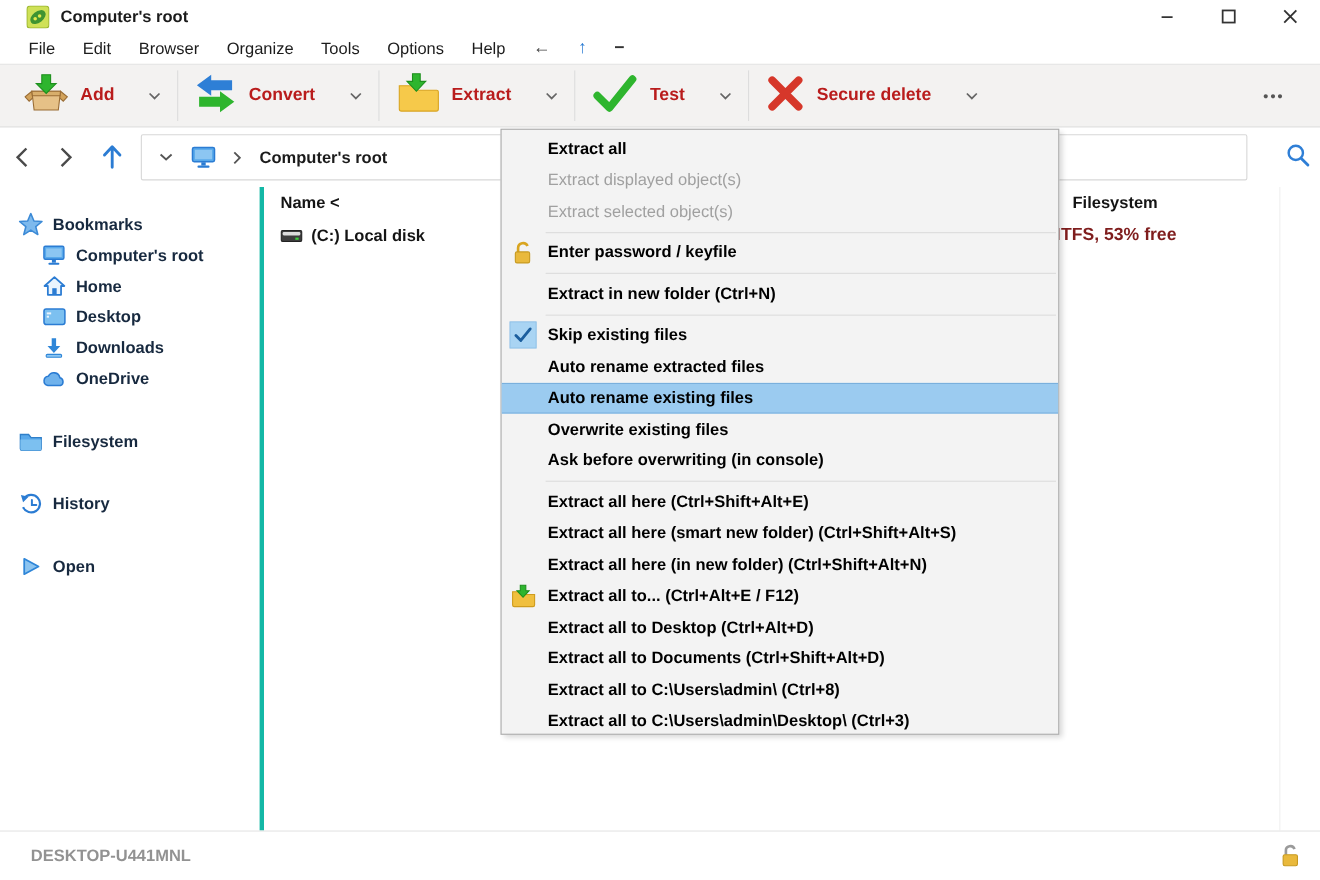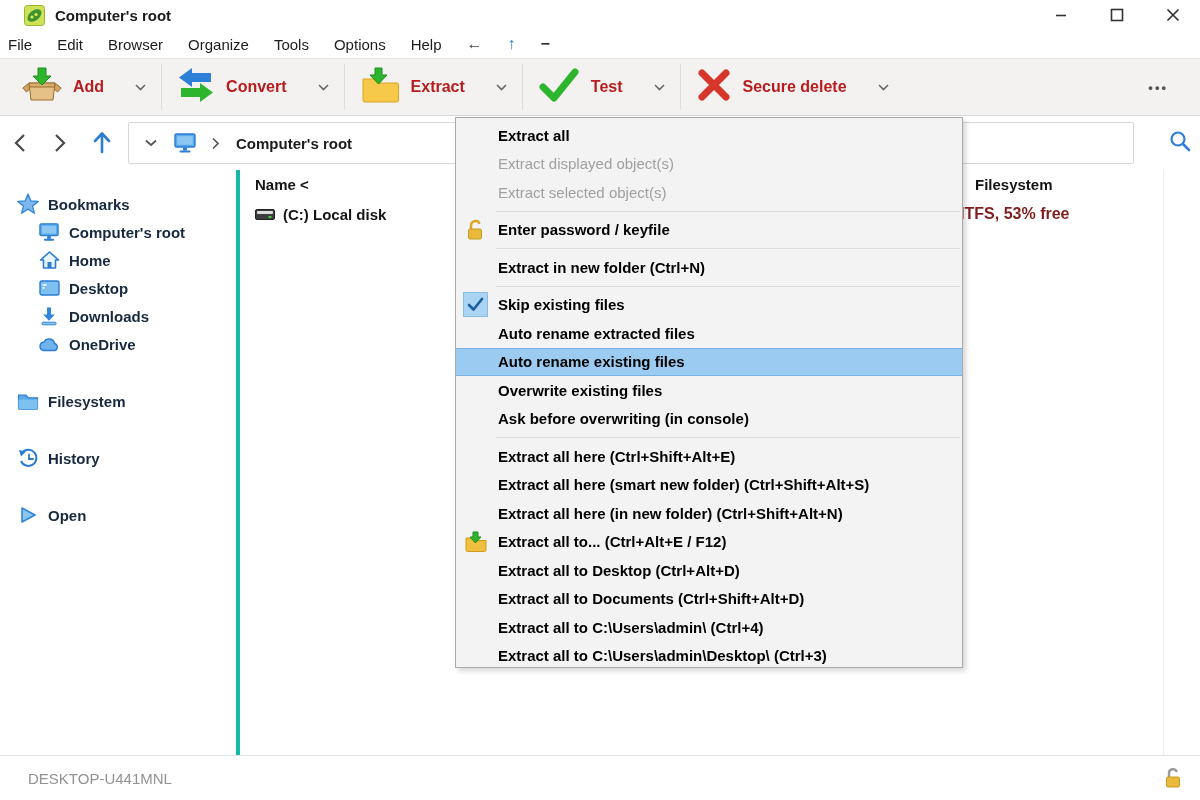--- a/index.html
+++ b/index.html
@@ -9,21 +9,21 @@
 
   
   .titlebar{position:absolute;left:0;top:0;width:100%;height:30px;display:flex;align-items:center;}
   .tb-logo{margin-left:24px;width:21px;height:21px;display:flex;align-items:center;}
   .tb-title{margin-left:10px;font-size:15px;font-weight:600;color:#1b1b1b;}
   .win-controls{position:absolute;right:12px;top:0;height:30px;display:flex;align-items:center;gap:26px;}
   .win-btn{width:30px;height:30px;display:flex;align-items:center;justify-content:center;}
 
   
   .menubar{position:absolute;left:0;top:30px;width:100%;height:28px;display:flex;align-items:center;
-           gap:25px;padding-left:8px;font-size:15px;font-weight:500;color:#1c1c1c;box-sizing:border-box;}
+           gap:25px;padding-left:26px;font-size:15px;font-weight:500;color:#1c1c1c;box-sizing:border-box;}
   .mb-item{cursor:default;}
   .mb-nav{font-size:16px;}
   .mb-back{color:#444;}
   .mb-up{color:#2b7cd3;font-weight:700;}
   .mb-min{color:#333;font-weight:700;}
 
   
   .toolbar{position:absolute;left:0;top:58px;width:100%;height:58px;background:#f3f2f1;
            border-top:1px solid #e6e6e6;border-bottom:1px solid #d9d9d9;display:flex;align-items:center;
            padding:0 10px;box-sizing:border-box;}
@@ -72,21 +72,21 @@
            color:#000000;position:relative;box-sizing:border-box;}
   .cm-item.disabled{color:#a0a0a0;font-weight:400;}
   .cm-item.hl{background:#9bcbf0;box-shadow:inset 0 1px 0 #7ab0dd,inset 0 -1px 0 #7ab0dd;}
   .cm-ico{position:absolute;left:6px;top:50%;transform:translateY(-50%);width:27px;height:26px;
           display:flex;align-items:center;justify-content:center;}
   .cm-sep{height:1px;background:#dcdcdc;margin:4px 2px 4px 40px;}
 
   
   .statusbar{position:absolute;left:0;bottom:0;width:100%;height:44px;border-top:1px solid #e4e4e4;
              background:#fff;}
-  .sb-host{position:absolute;left:28px;top:14px;font-size:15px;color:#929292;}
+  .sb-host{position:absolute;left:28px;top:14px;font-size:15px;color:#929292;font-weight:bold;}
   .sb-lock{position:absolute;right:16px;top:10px;}
 </style>
 </head>
 <body>
 
 <div id="app">
 
   <div class="titlebar">
     <span class="tb-logo">
       <svg width="21" height="21" viewBox="0 0 21 21">
@@ -432,21 +432,21 @@
       </span>
       <span>Extract all to... (Ctrl+Alt+E / F12)</span>
     </div>
     <div class="cm-item">
       <span>Extract all to Desktop (Ctrl+Alt+D)</span>
     </div>
     <div class="cm-item">
       <span>Extract all to Documents (Ctrl+Shift+Alt+D)</span>
     </div>
     <div class="cm-item">
-      <span>Extract all to C:\Users\admin\ (Ctrl+4)</span>
+      <span>Extract all to C:\Users\admin\ (Ctrl+8)</span>
     </div>
     <div class="cm-item">
       <span>Extract all to C:\Users\admin\Desktop\ (Ctrl+3)</span>
     </div>
   </div>
 
   <div class="statusbar">
     <span class="sb-host">DESKTOP-U441MNL</span>
     <span class="sb-lock">
       <svg width="22" height="24" viewBox="0 0 22 24">

